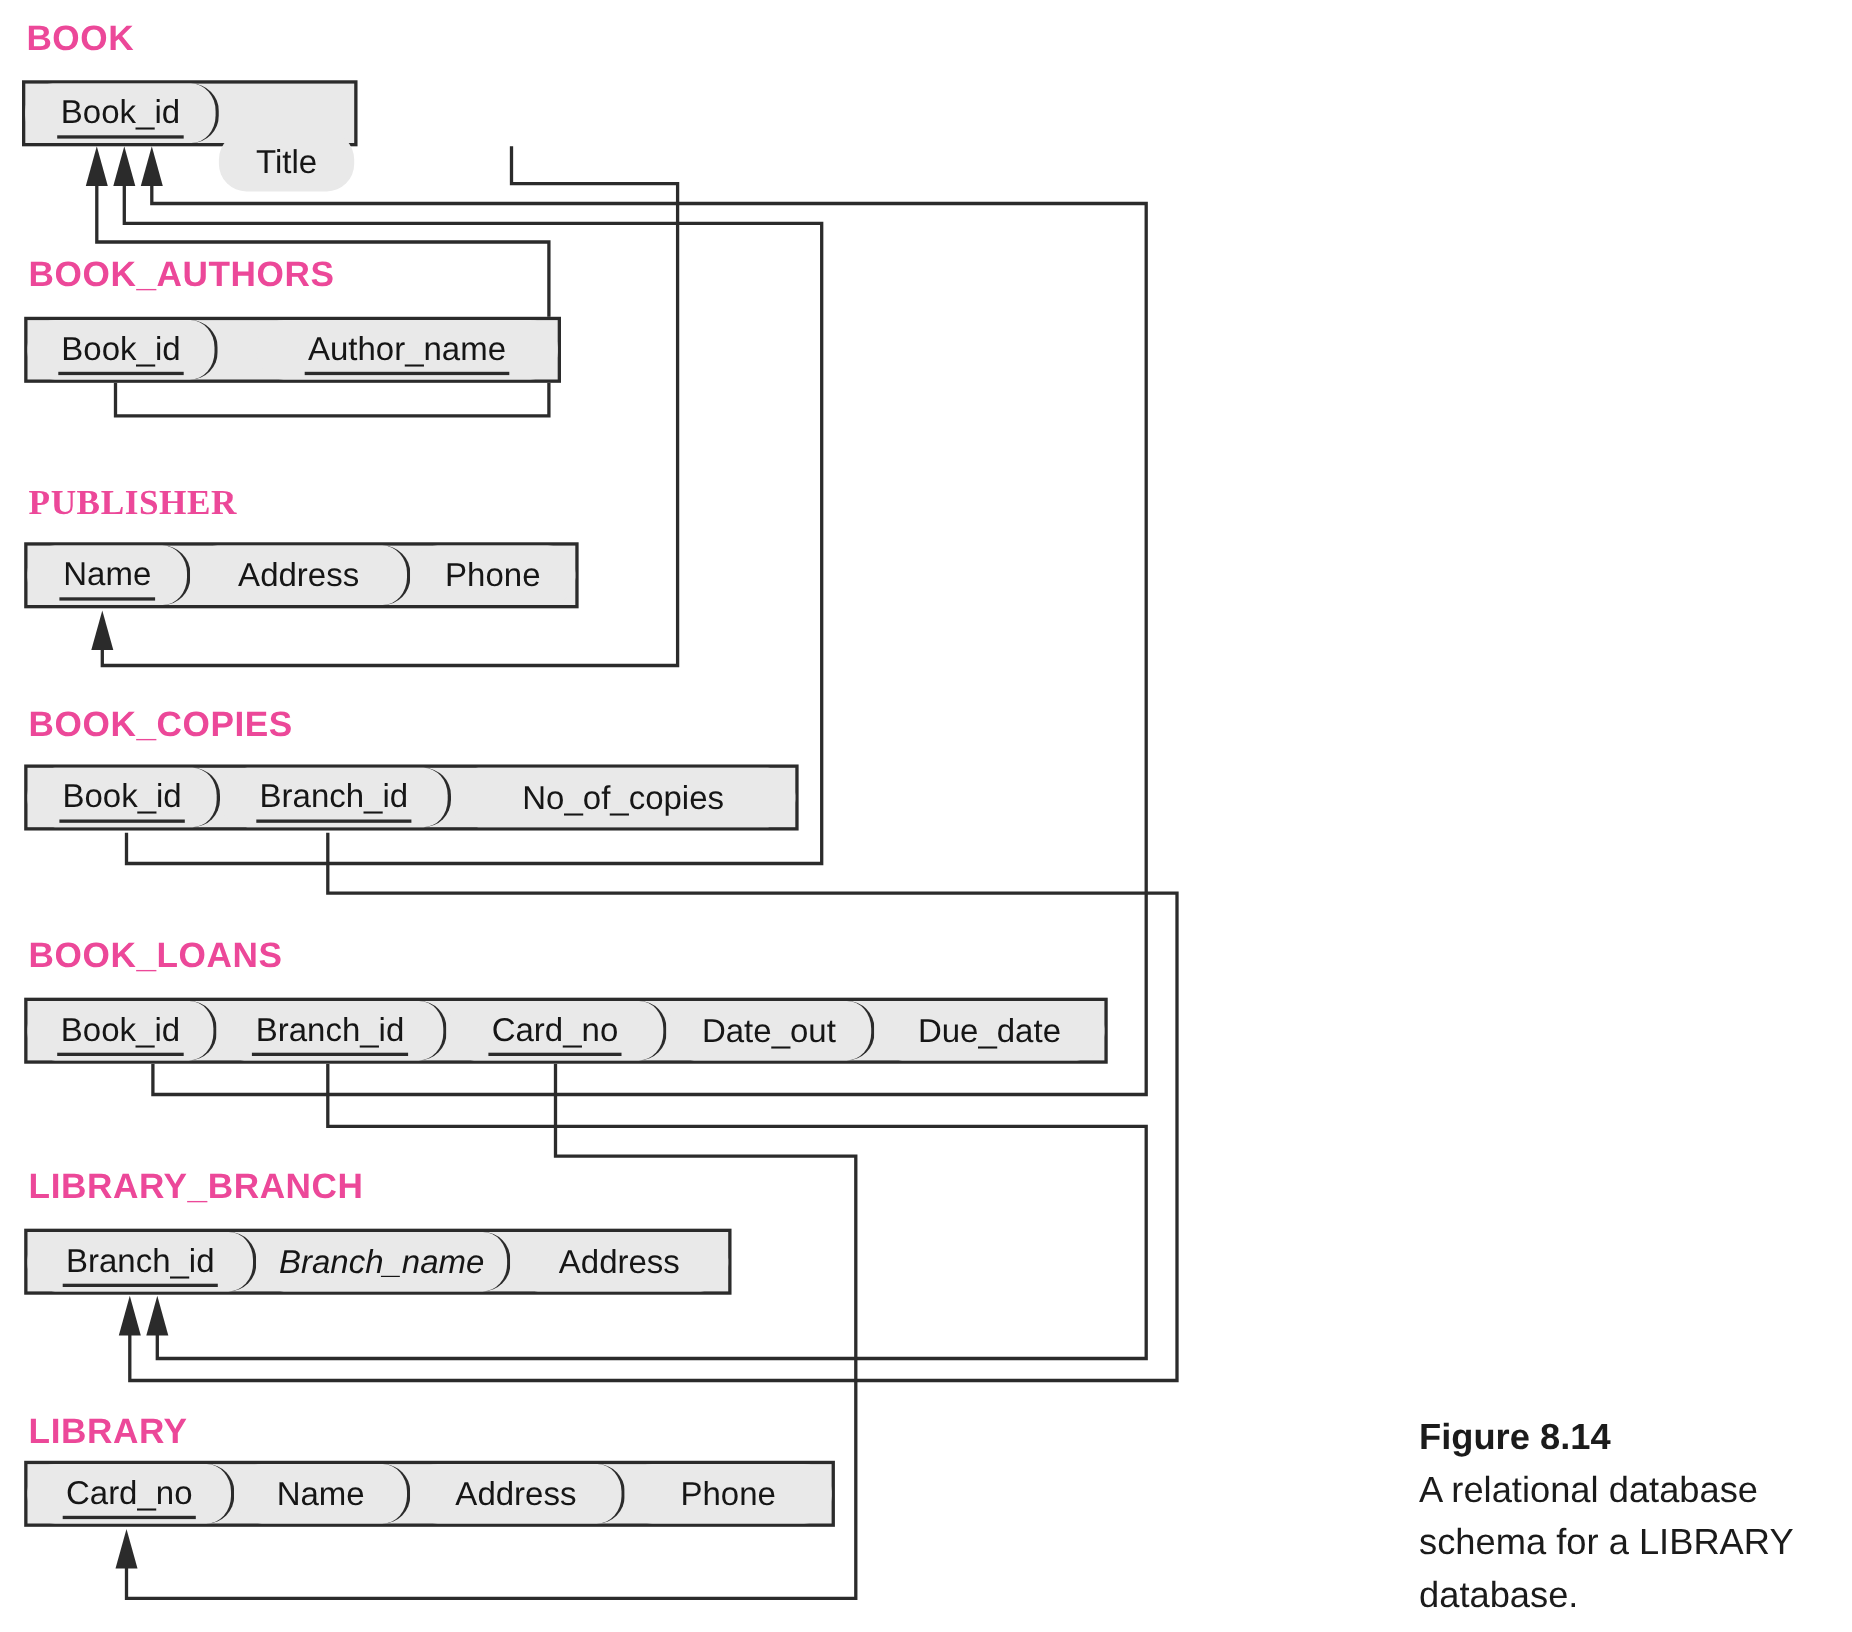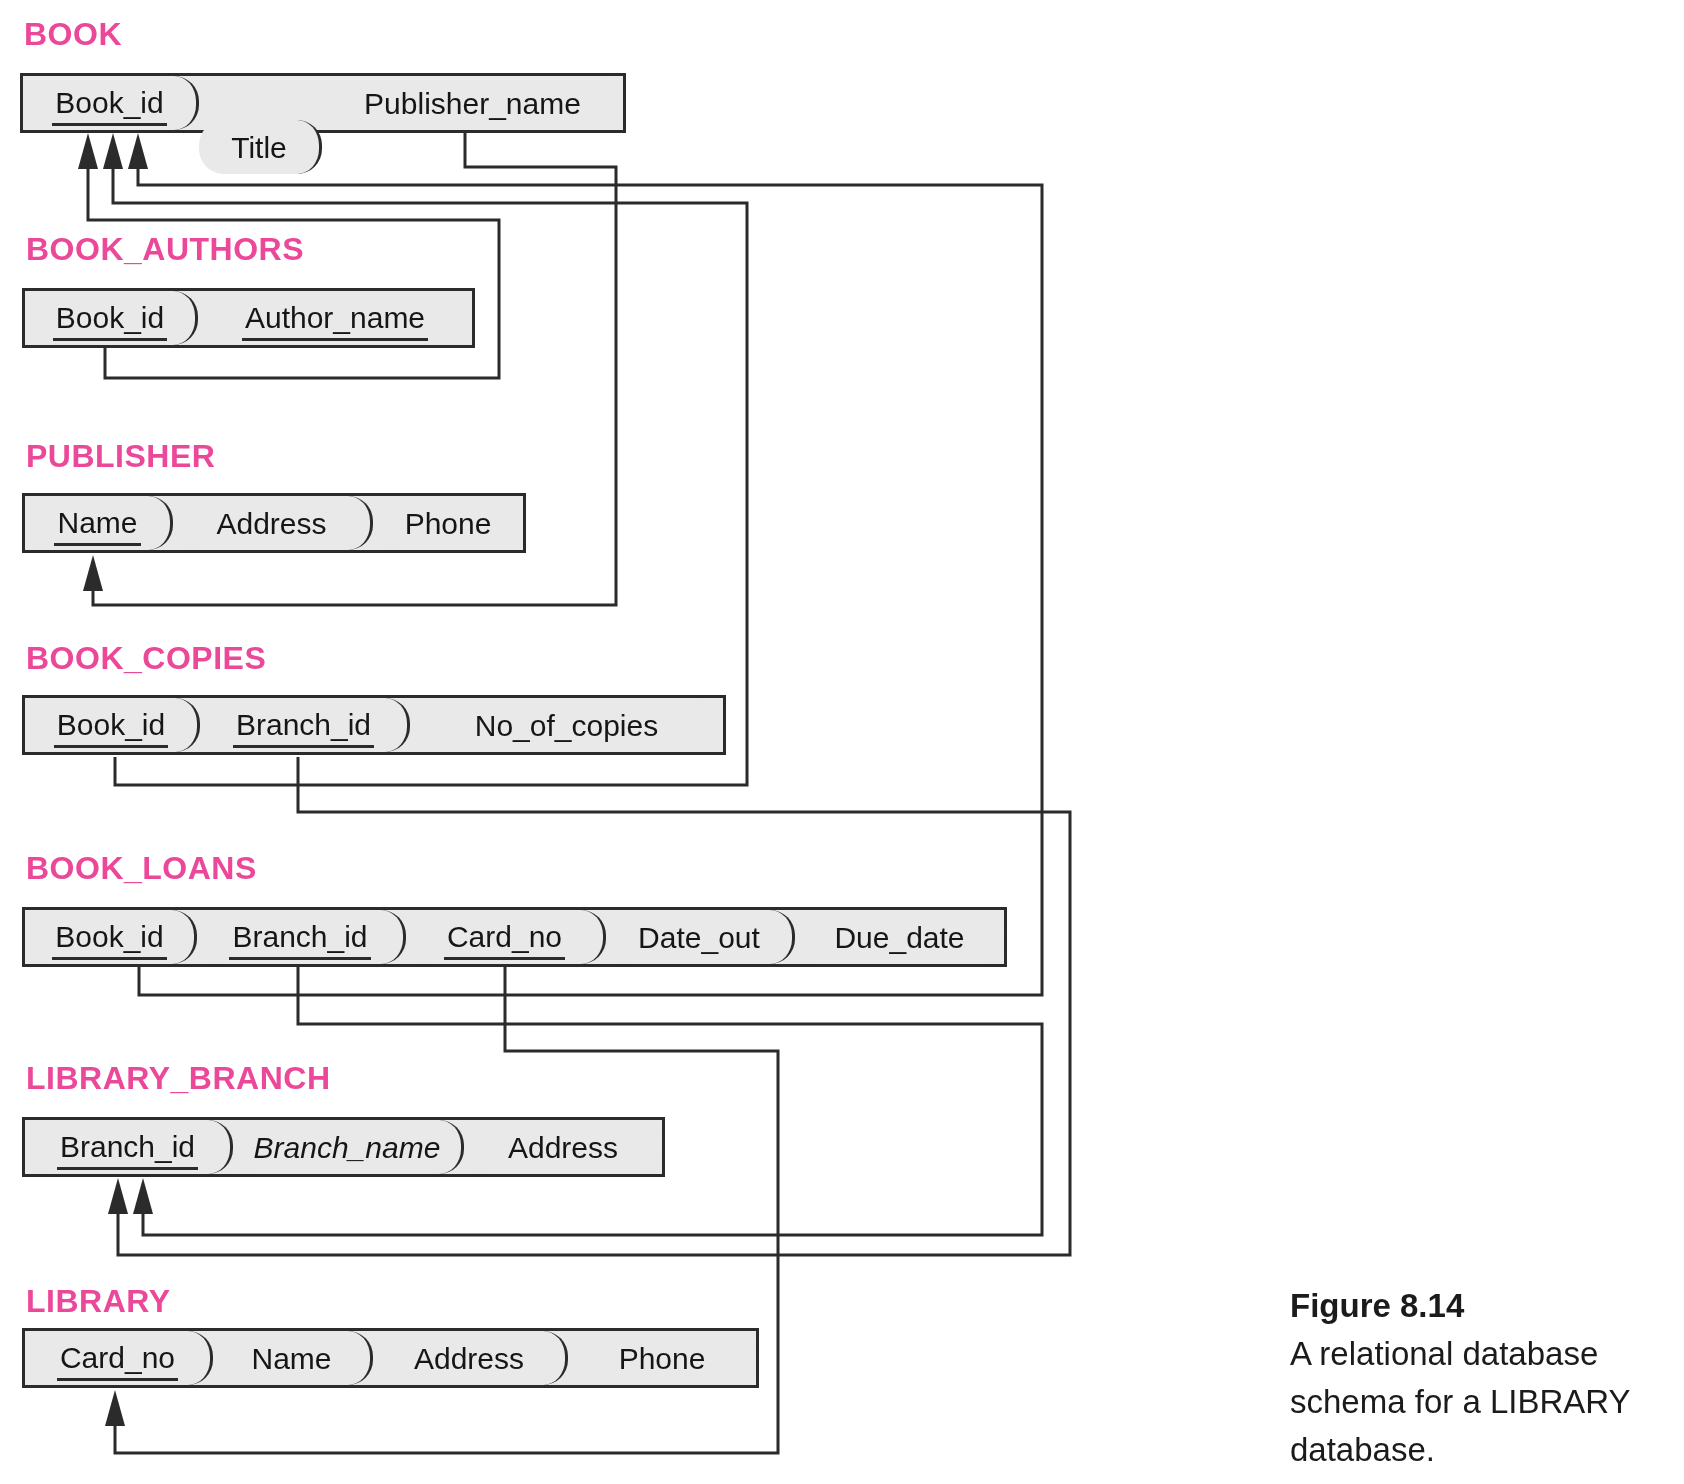--- a/index.html
+++ b/index.html
@@ -103,34 +103,31 @@
 
   <div id="tables-root">
       <div class="table-title" style="left: 24px; top: 16px;">BOOK</div>
       <div class="db-table" style="left: 20px; top: 73px;">
         <div class="db-cell" style="width: 176px;">
           <span class="attr-label key">Book_id</span>
         </div>
         <div class="db-cell" style="width: 123px; margin-top: 44px;">
           <span class="attr-label">Title</span>
         </div>
-        <div class="db-cell" style="width: 301px;">
-          <span class="attr-label">Publisher_name</span>
-        </div>
       </div>
       <div class="table-title" style="left: 26px; top: 231px;">BOOK_AUTHORS</div>
       <div class="db-table" style="left: 22px; top: 288px;">
         <div class="db-cell" style="width: 173px;">
           <span class="attr-label key">Book_id</span>
         </div>
-        <div class="db-cell" style="width: 274px;">
+        <div class="db-cell" style="width: 274px; margin-left: 35px;">
           <span class="attr-label key">Author_name</span>
         </div>
       </div>
-      <div class="table-title" style="left: 26px; top: 438px;">PUBLISHER</div>
+      <div class="table-title" style="left: 26px; top: 438px; font-family: Liberation Serif, serif;">PUBLISHER</div>
       <div class="db-table" style="left: 22px; top: 493px;">
         <div class="db-cell" style="width: 148px;">
           <span class="attr-label key">Name</span>
         </div>
         <div class="db-cell" style="width: 200px;">
           <span class="attr-label">Address</span>
         </div>
         <div class="db-cell" style="width: 150px;">
           <span class="attr-label">Phone</span>
         </div>

